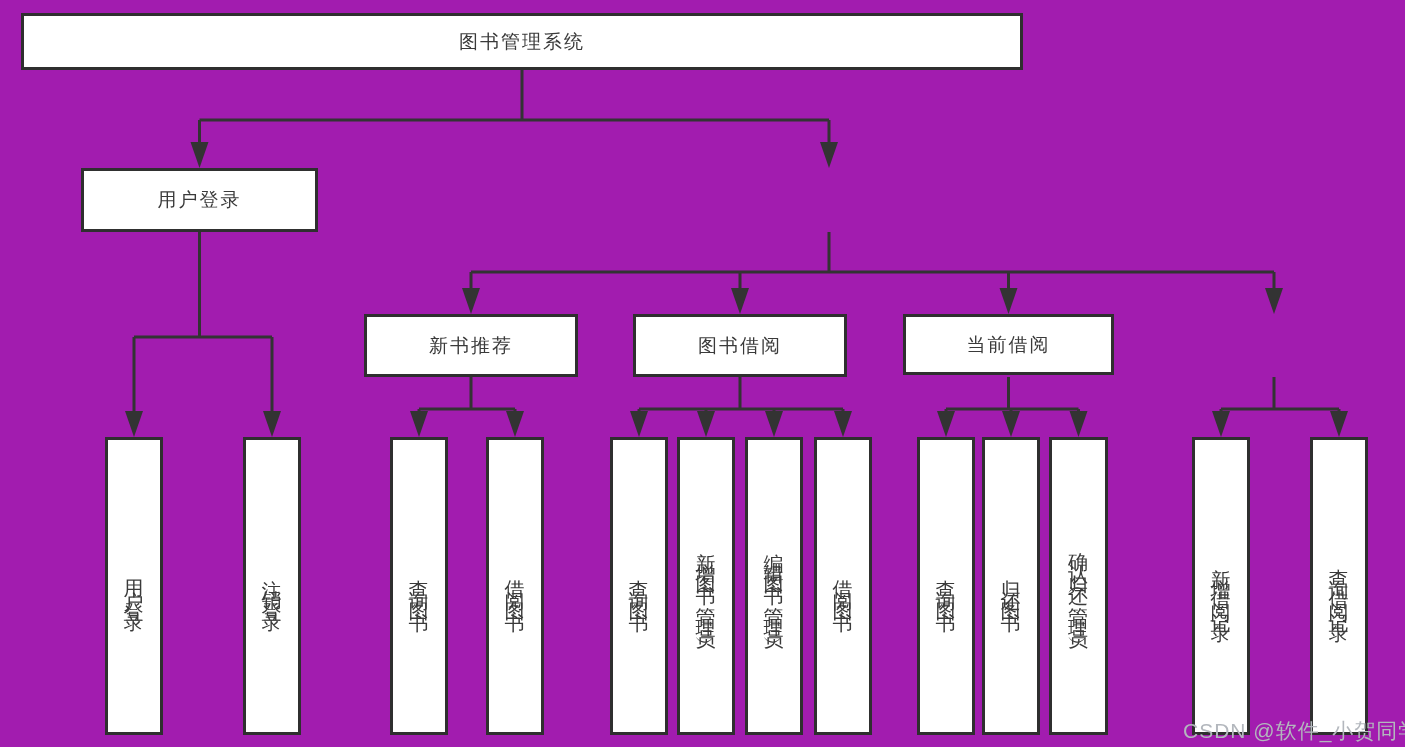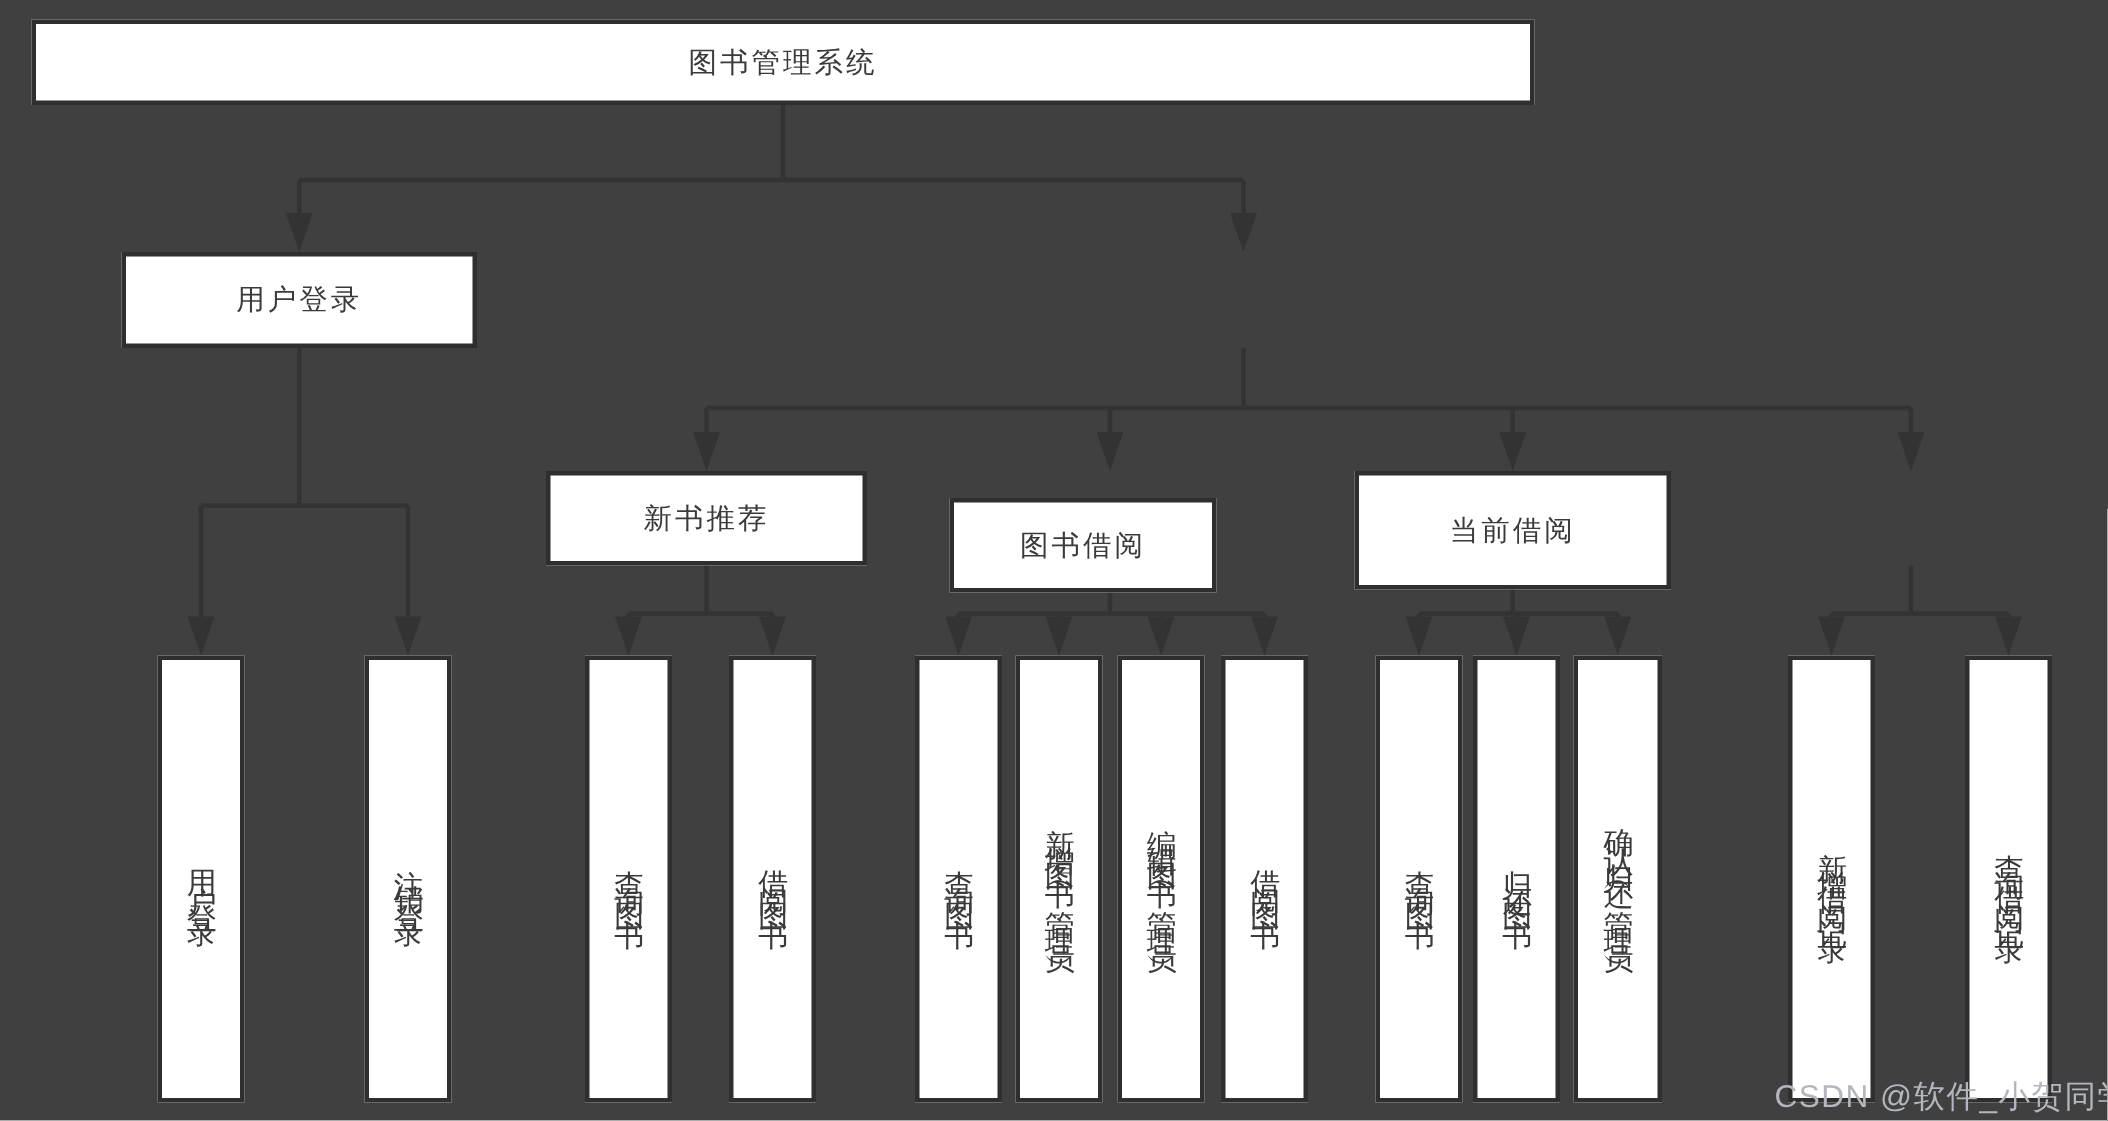--- a/index.html
+++ b/index.html
@@ -5,21 +5,21 @@
   html, body {
     margin: 0;
     padding: 0;
     background: #ffffff;
     font-family: "Liberation Sans", "DejaVu Sans", sans-serif;
   }
   .canvas {
     position: relative;
     width: 1405px;
     height: 747px;
-    background: #404040;
+    background: #a21caf;
     overflow: hidden;
   }
   .connectors {
     position: absolute;
     left: 0;
     top: 0;
     width: 1405px;
     height: 747px;
   }
   .node {
@@ -117,22 +117,22 @@
       <polygon class="head" points="1221,437 1212,411 1230,411"></polygon>
       <polygon class="head" points="1339,437 1330,411 1348,411"></polygon>
     </g>
   </svg>
 
   <div class="node hbox" style="left:21px; top:13px; width:1002px; height:57px;">图书管理系统</div>
 
   <div class="node hbox" style="left:81px; top:168px; width:237px; height:64px;">用户登录</div>
 
   <div class="node hbox" style="left:364px; top:314px; width:214px; height:63px;">新书推荐</div>
-  <div class="node hbox" style="left:633px; top:332px; width:178px; height:63px;">图书借阅</div>
-  <div class="node hbox" style="left:903px; top:314px; width:211px; height:79px;">当前借阅</div>
+  <div class="node hbox" style="left:633px; top:314px; width:214px; height:63px;">图书借阅</div>
+  <div class="node hbox" style="left:903px; top:314px; width:211px; height:61px;">当前借阅</div>
 
   <div class="node vbox" style="left:105px;">
     <span class="vtext">用户登录</span>
   </div>
   <div class="node vbox" style="left:243px;">
     <span class="vtext">注销登录</span>
   </div>
 
   <div class="node vbox" style="left:390px;">
     <span class="vtext">查询图书</span>

